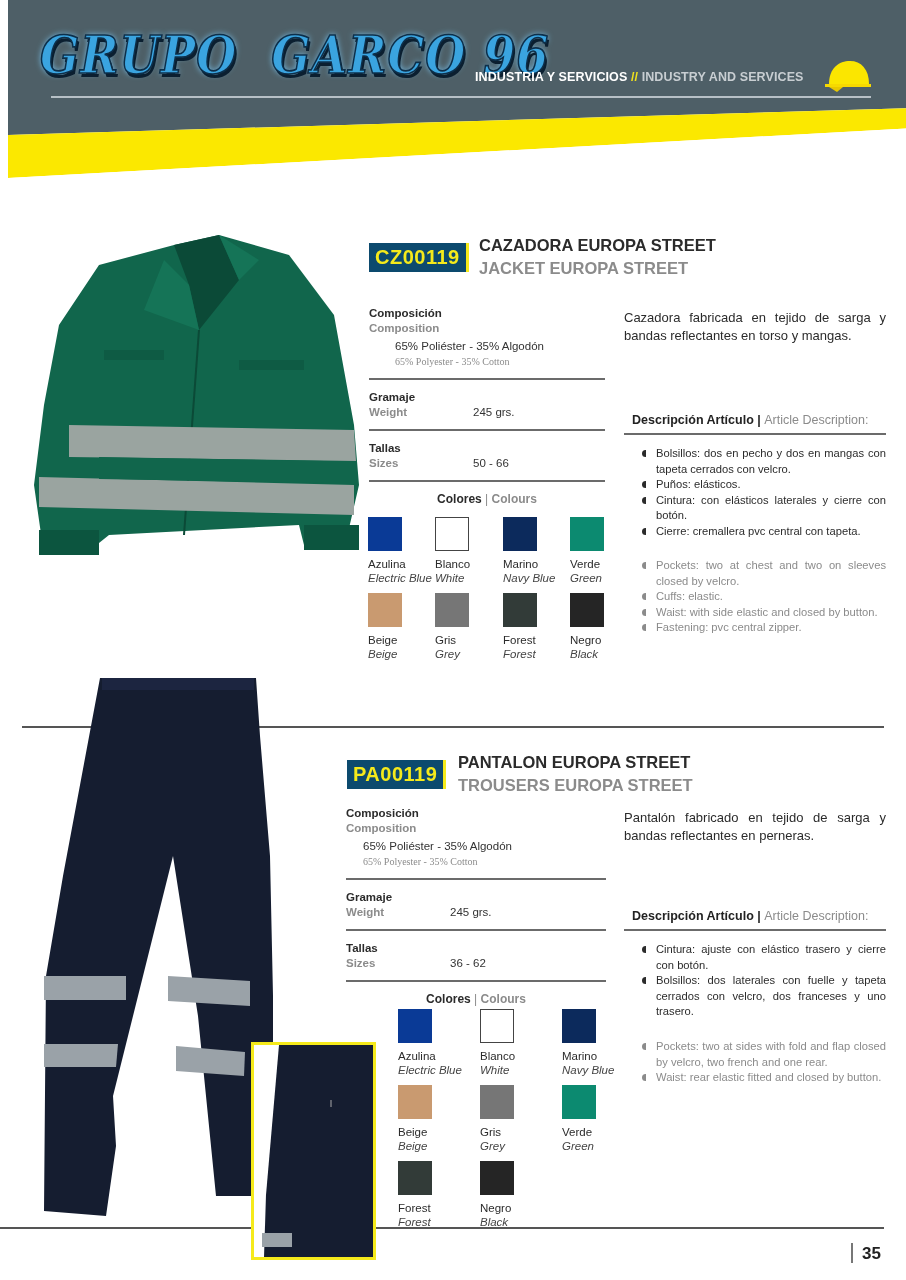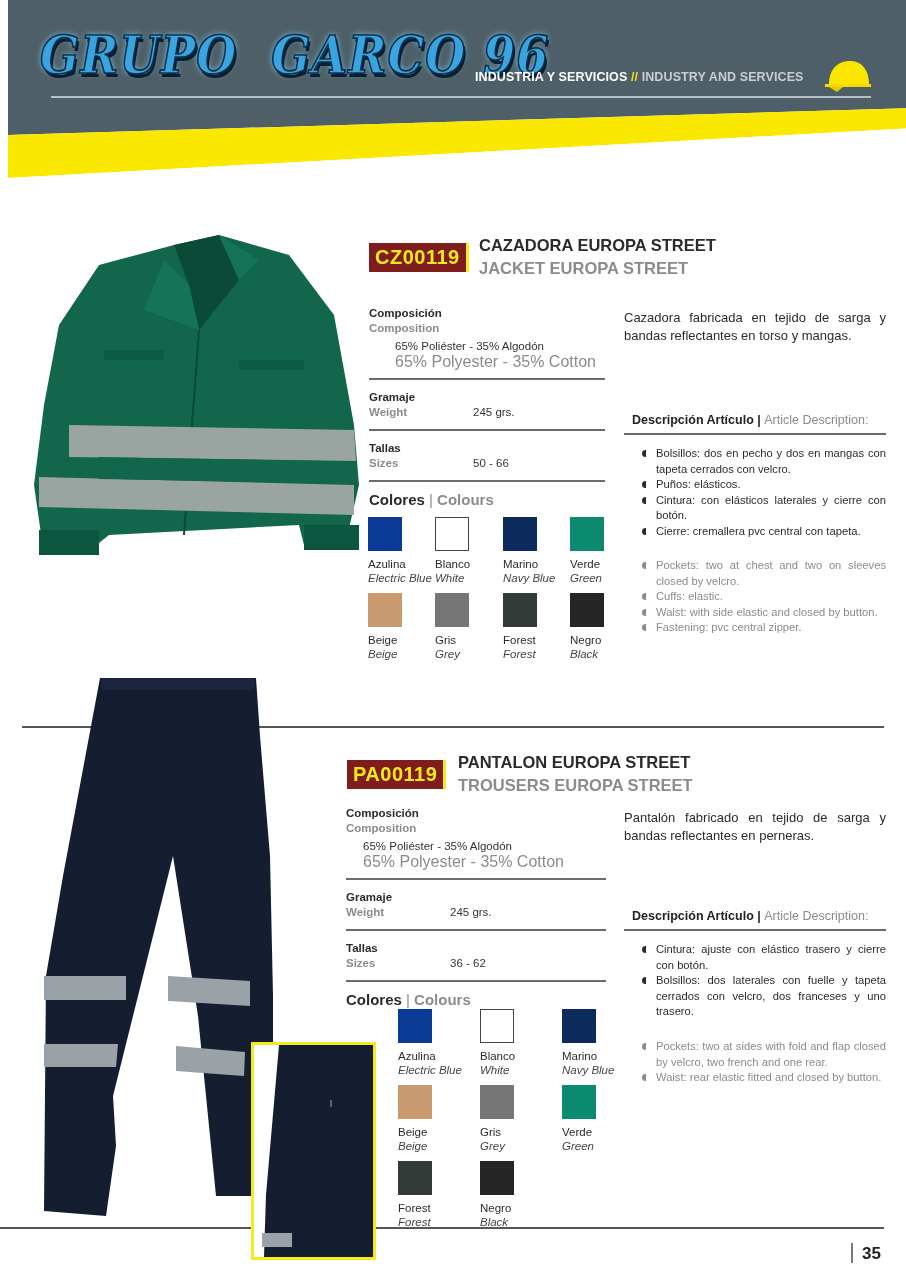--- a/index.html
+++ b/index.html
@@ -24,37 +24,37 @@
     color: #fff; letter-spacing: 0.1px; white-space: nowrap;
   }
   .tagline .sep { color: #f2e21c; }
   .tagline .en { color: #c8ced2; }
   .helmet { position: absolute; left: 815px; top: 58px; width: 50px; height: 34px; }
   .header-rule { position: absolute; left: 43px; top: 96px; width: 820px; height: 2px; background: #b7c0c6; }
 
   
   .product-img { position: absolute; }
   .code-badge {
-    position: absolute; background: #7f1d1d; color: #f5ea1b; font-weight: bold;
+    position: absolute; background: #0c4a6e; color: #f5ea1b; font-weight: bold;
     font-size: 20px; letter-spacing: 0.5px; padding: 0 6px; height: 29px; line-height: 29px;
     border-right: 3px solid #f5ea1b;
   }
   .title-es { position: absolute; font-size: 16.5px; font-weight: bold; color: #2b2b2b; white-space: nowrap; text-align: center; }
   .title-en { position: absolute; font-size: 16.5px; font-weight: bold; color: #8b8b8b; white-space: nowrap; }
 
   .spec { position: absolute; width: 236px; }
   .spec .label-es { font-size: 11.5px; font-weight: bold; color: #2b2b2b; line-height: 15px; }
   .spec .label-en { font-size: 11.5px; font-weight: bold; color: #8b8b8b; line-height: 15px; }
   .spec .val-es { font-size: 11.5px; color: #333; line-height: 15px; padding-left: 26px; }
-  .spec .val-en { font-size: 16px; color: #8b8b8b; line-height: 15px; padding-left: 26px; }
+  .spec .val-en { font-size: 10px; color: #8b8b8b; line-height: 15px; padding-left: 26px; font-family: Liberation Serif, serif; }
   .spec .row { display: flex; }
   .spec .row .label-en { width: 104px; }
   .spec .row .inline-val { font-size: 11.5px; color: #333; line-height: 15px; }
   .spec .rule { height: 2px; background: #6b6b6b; margin: 9px 0 10px 0; }
-  .colours-title { font-size: 15px; font-weight: bold; color: #2b2b2b; line-height: 15px; }
+  .colours-title { font-size: 12px; font-weight: bold; color: #2b2b2b; line-height: 15px; text-align: center; }
   .colours-title .sep { color: #8b8b8b; font-weight: normal; }
   .colours-title .en { color: #8b8b8b; }
 
   .swatch-grid { position: absolute; display: grid; }
   .swatch-cell { position: relative; }
   .swatch { width: 34px; height: 34px; }
   .swatch.white { border: 1.5px solid #444; background: #fff; }
   .sw-es { font-size: 11.5px; font-weight: normal; color: #2b2b2b; line-height: 14px; margin-top: 6px; white-space: nowrap; }
   .sw-en { font-size: 11.5px; font-style: italic; color: #444; line-height: 14px; white-space: nowrap; }
 

